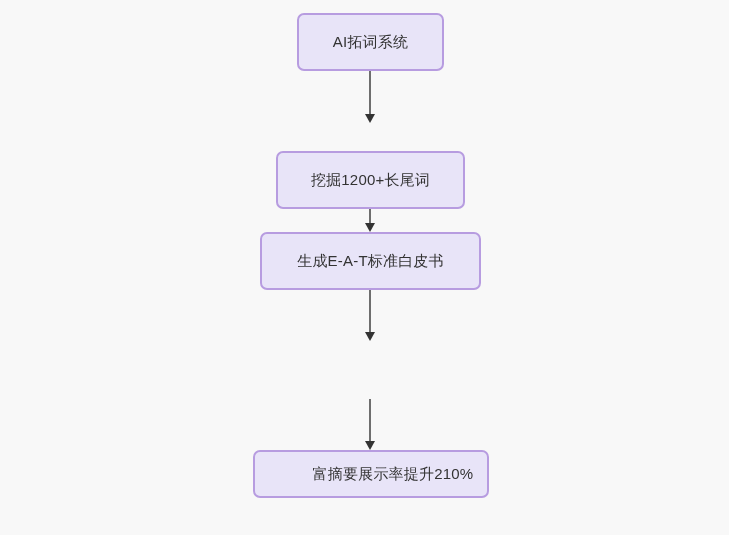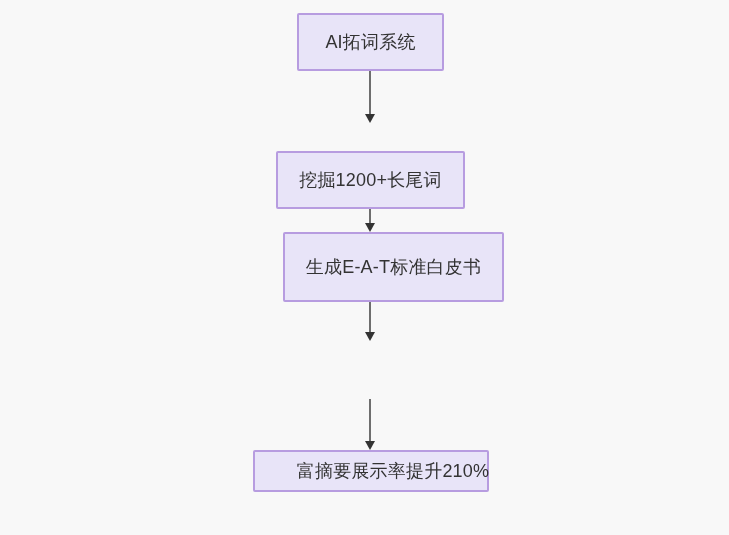--- a/index.html
+++ b/index.html
@@ -16,26 +16,26 @@
   #flowchart-canvas {
     position: relative;
     width: 729px;
     height: 535px;
   }
   .node-box {
     position: absolute;
     box-sizing: border-box;
     background: #e8e4f8;
     border: 2px solid #b79ce0;
-    border-radius: 2px;
+    border-radius: 7px;
     display: flex;
     align-items: center;
     justify-content: center;
     color: #333333;
-    font-size: 18px;
+    font-size: 15px;
     letter-spacing: 0.2px;
     white-space: nowrap;
     z-index: 2;
   }
   .connector {
     position: absolute;
     z-index: 1;
   }
   .connector-line {
     position: absolute;
@@ -73,32 +73,32 @@
 
   <div class="node-box" id="node-2" style="left: 276px; top: 123px; width: 189px; height: 58px; margin-top: 28px;">
     <span>挖掘1200+长尾词</span>
   </div>
 
   <div class="connector" id="edge-2" style="left: 360px; top: 181px; width: 20px; height: 51px;">
     <div class="connector-line" style="height: 43px;"></div>
     <div class="connector-head"></div>
   </div>
 
-  <div class="node-box" id="node-3" style="left: 260px; top: 232px; width: 221px; height: 70px; margin-left: 23px;">
+  <div class="node-box" id="node-3" style="left: 260px; top: 232px; width: 221px; height: 58px;">
     <span>生成E-A-T标准白皮书</span>
   </div>
 
   <div class="connector" id="edge-3" style="left: 360px; top: 290px; width: 20px; height: 51px;">
     <div class="connector-line" style="height: 43px;"></div>
     <div class="connector-head"></div>
   </div>
 
 
   <div class="connector" id="edge-4" style="left: 360px; top: 399px; width: 20px; height: 51px;">
     <div class="connector-line" style="height: 43px;"></div>
     <div class="connector-head"></div>
   </div>
 
-  <div class="node-box" id="node-5" style="left: 253px; top: 450px; width: 236px; height: 42px; padding-left: 44px;">
+  <div class="node-box" id="node-5" style="left: 253px; top: 450px; width: 236px; height: 48px; padding-left: 44px;">
     <span>富摘要展示率提升210%</span>
   </div>
 
 </div>
 
 </body></html>

